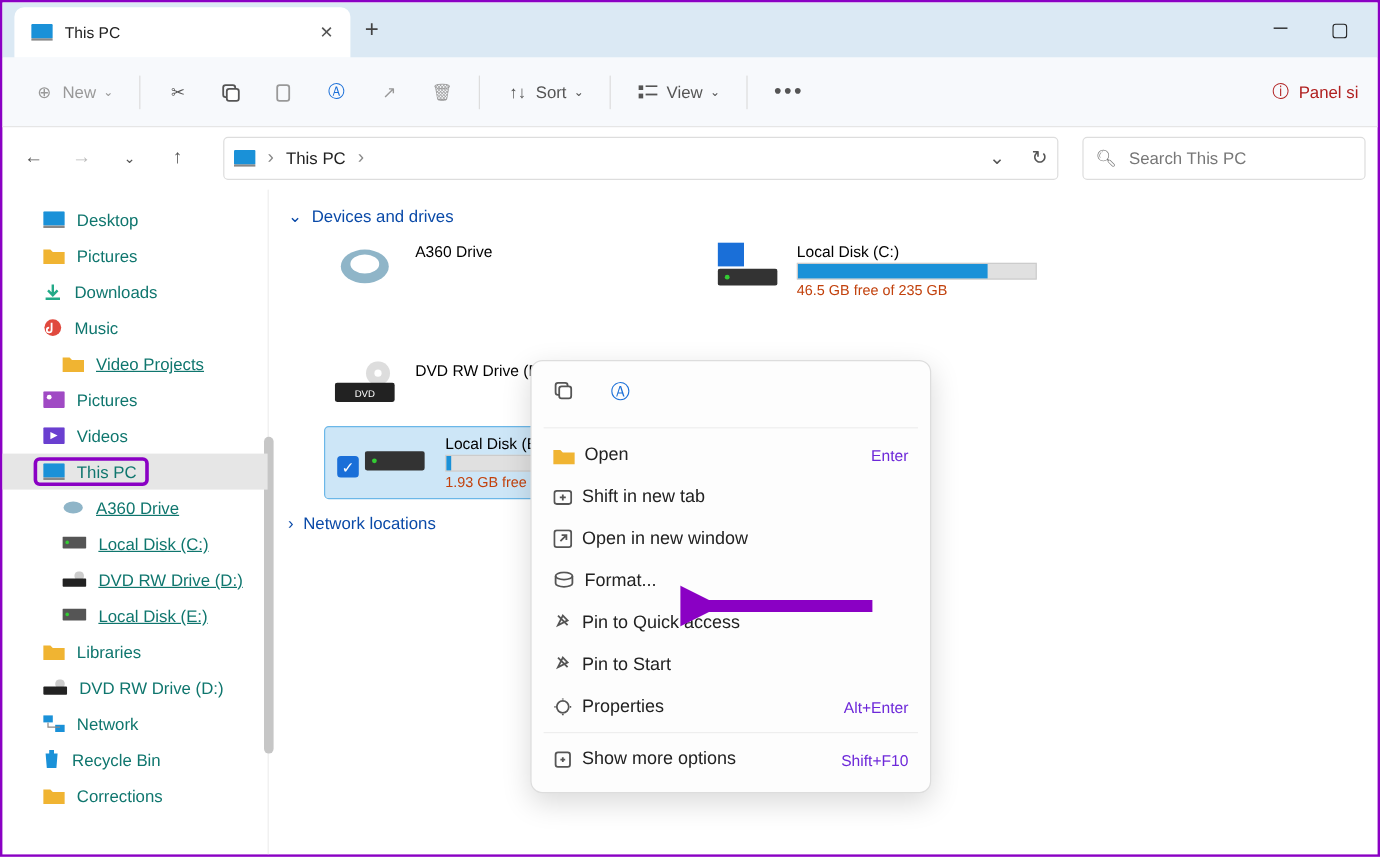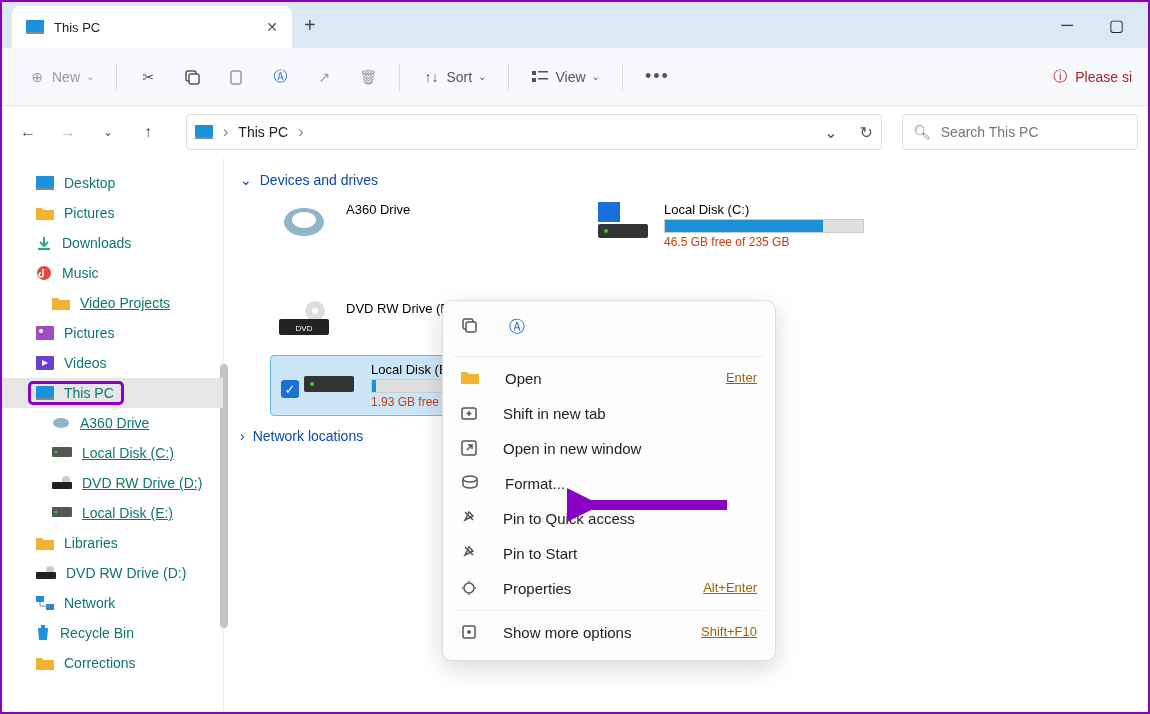--- a/index.html
+++ b/index.html
@@ -33,22 +33,22 @@
 .drive { width: 280px; display: flex; gap: 14px; align-items: flex-start; padding: 6px; border-radius: 4px; }
 .drive.sel { background: #cde6f7; border: 1px solid #6bb7e8; }
 .drvicon { width: 56px; height: 40px; display: flex; align-items: center; justify-content: center; }
 .drvtxt { display: flex; flex-direction: column; gap: 2px; font-size: 13px; }
 .drvtxt .sub { color: #c2410c; font-size: 12px; }
 .bar { width: 200px; height: 14px; background: #e0e0e0; border: 1px solid #ccc; }
 .barfill { height: 100%; background: #1a91d8; }
 .chk { position: absolute; left: 10px; top: 24px; width: 18px; height: 18px; background: #1a6fd8; border-radius: 3px; color: #fff; font-size: 13px; display: flex; align-items: center; justify-content: center; }
 .ctxmenu { position: absolute; left: 440px; top: 298px; width: 334px; background: #fdfdfd; border: 1px solid #ddd; border-radius: 10px; box-shadow: 0 8px 24px rgba(0,0,0,0.15); padding: 10px 0; z-index: 100; }
 .ctxtop { display: flex; gap: 30px; padding: 6px 18px 14px; }
-.ctxitem { display: flex; align-items: flex-start; gap: 26px; padding: 9px 18px; font-size: 15px; color: #222; }
-.ctxitem .kb { margin-left: auto; color: #a16207; font-size: 13px; text-decoration: underline; }
+.ctxitem { display: flex; align-items: flex-end; gap: 8px; padding: 9px 18px; font-size: 15px; color: #222; }
+.ctxitem .kb { margin-left: auto; color: #6d28d9; font-size: 13px; }
 .ctxsep { height: 1px; background: #eee; margin: 4px 10px; }
 .arrow-purple { position: absolute; left: 565px; top: 485px; z-index: 101; }
 .arrow-purple svg { display: block; }
 .scrollthumb { position: absolute; right: -5px; top: 206px; width: 8px; height: 264px; background: #c6c6c6; border-radius: 4px; }
 svg { display: block; }
 </style>
 </head>
 <body>
 
 <div class="titlebar">
@@ -121,21 +121,21 @@
       </span>
     <span>View</span>
     <span style="font-size:10px">⌄</span>
   </div>
   <div class="sep"></div>
   <div class="tbbtn">
       <span style="font-size:18px;letter-spacing:2px">•••</span>
     </div>
   <div class="signin">
     <span>ⓘ</span>
-    <span>Please si</span>
+    <span>Panel si</span>
   </div>
 </div>
 
 <div class="navrow">
   <div class="navbtn">←</div>
   <div class="navbtn" style="color:#bbb">→</div>
   <div class="navbtn" style="font-size:12px">⌄</div>
   <div class="navbtn">↑</div>
   <div class="addrbar">
     <span>

